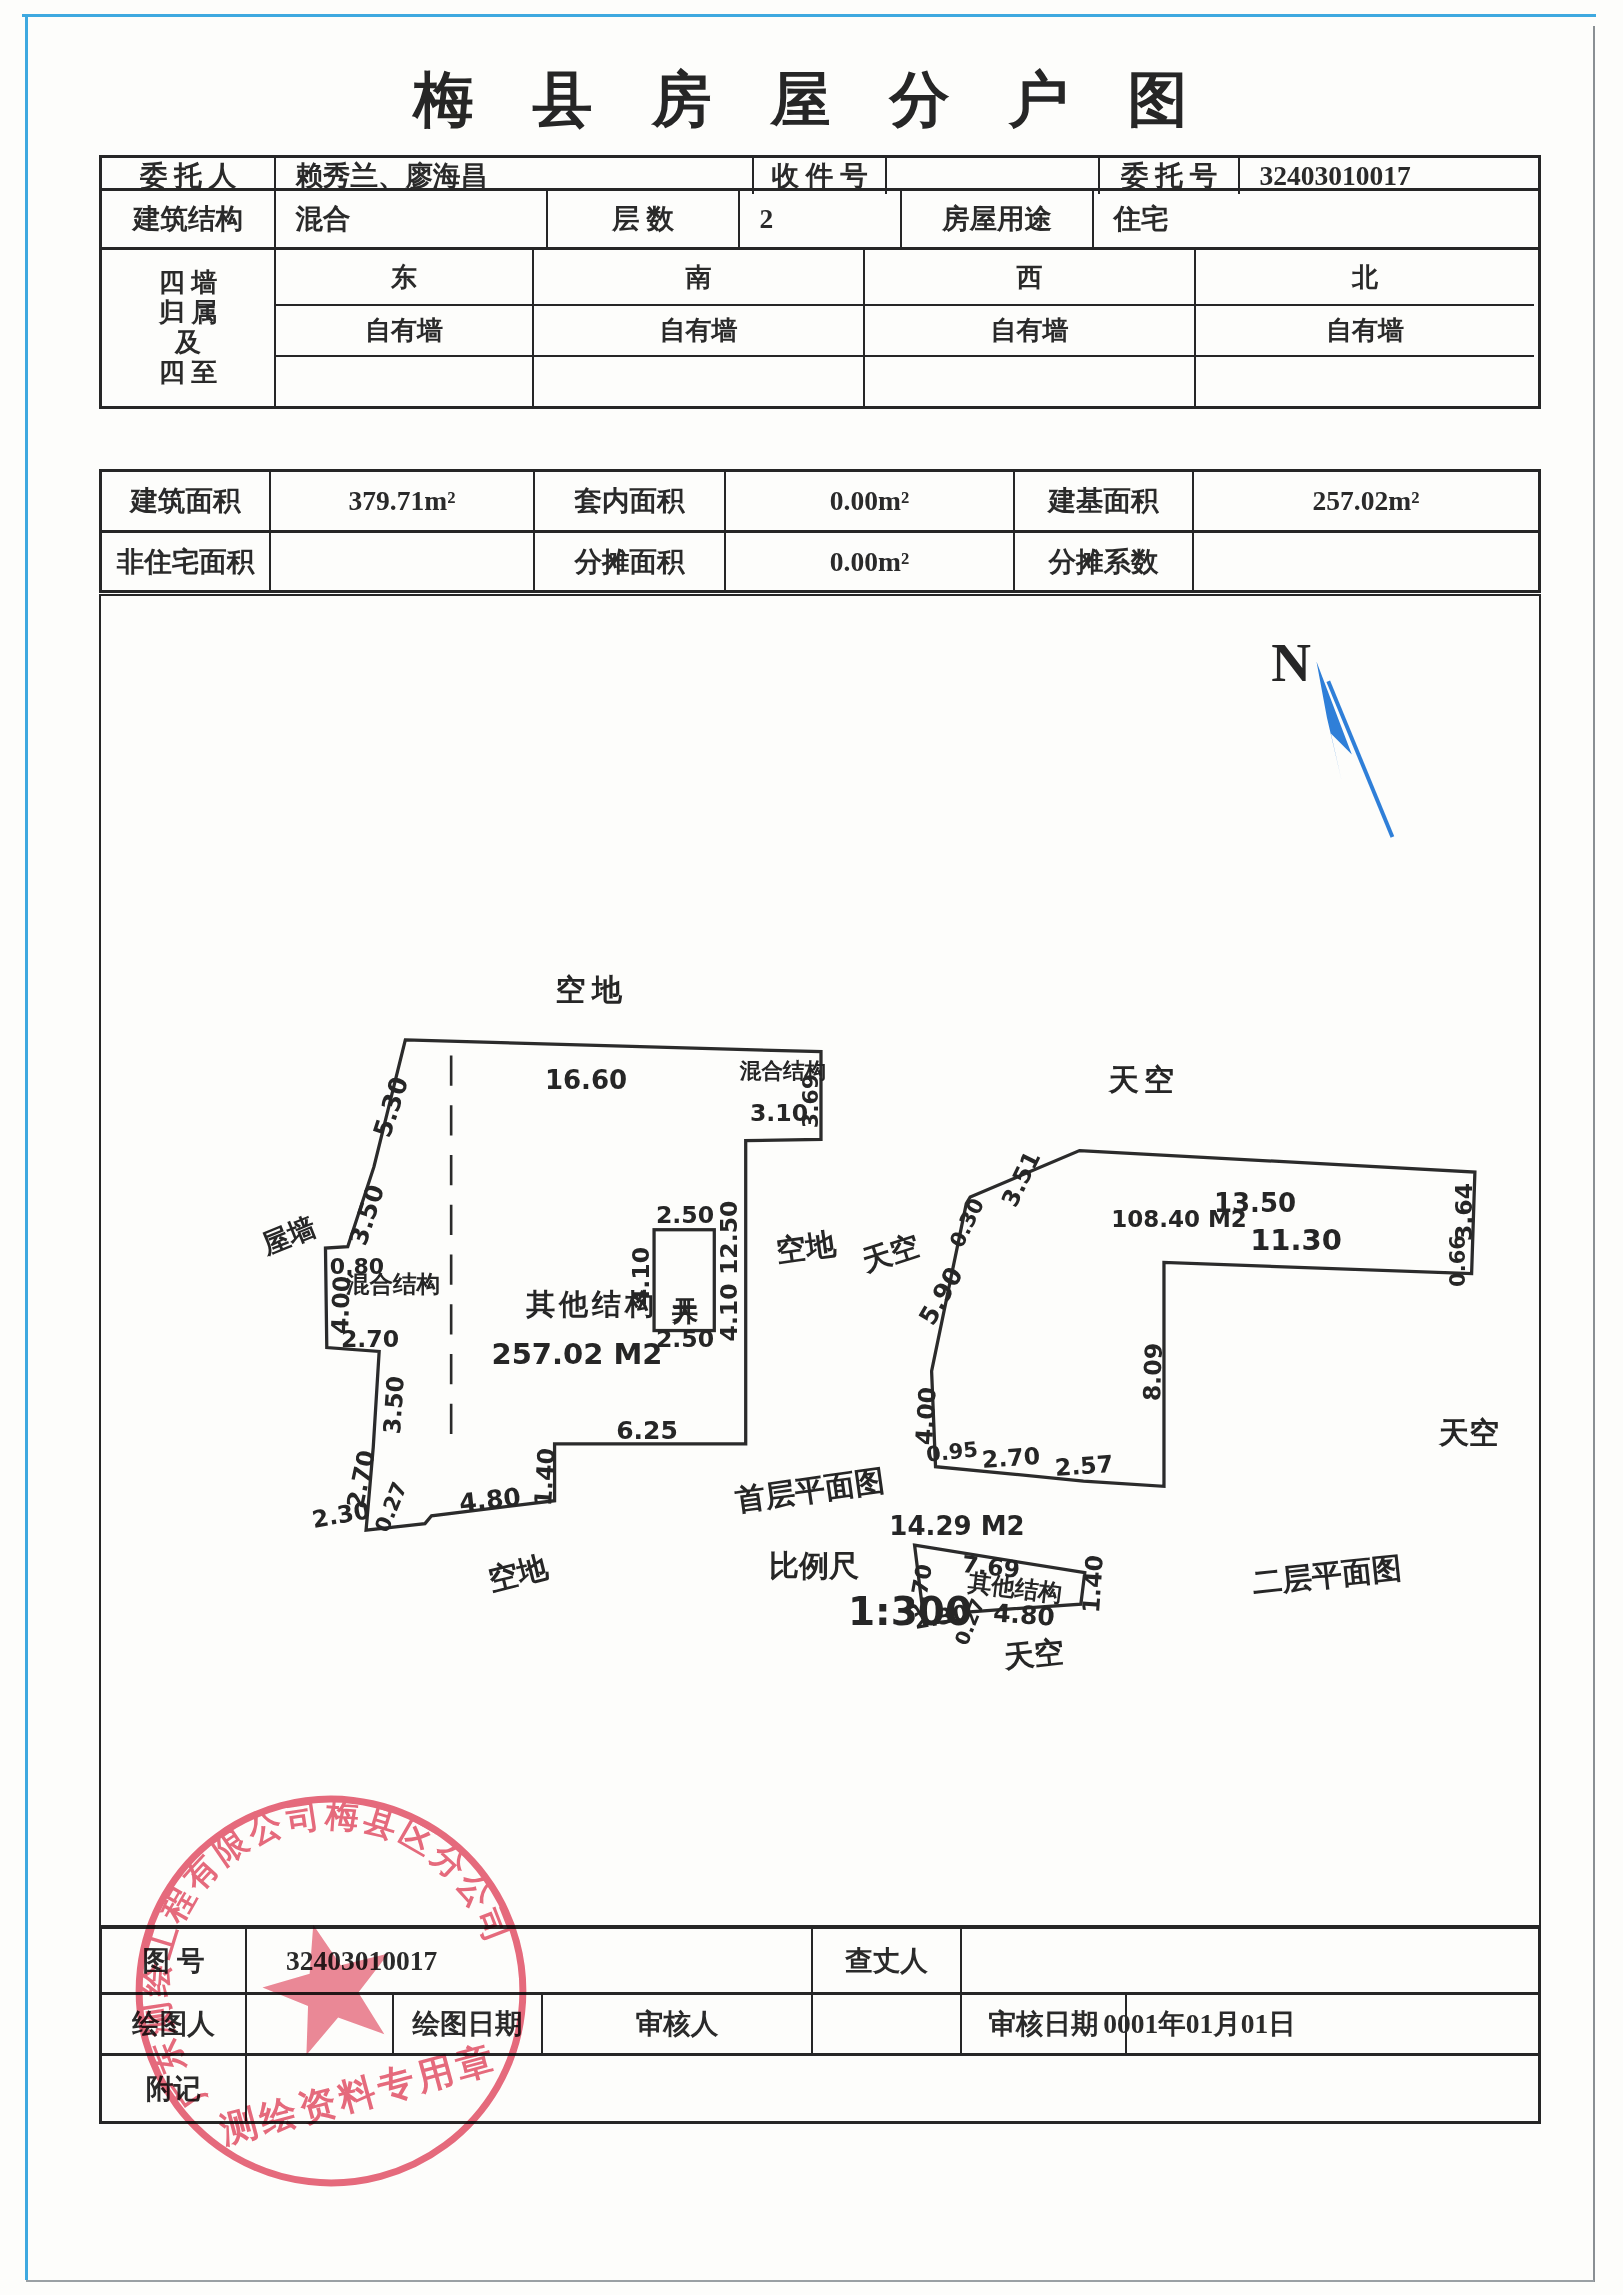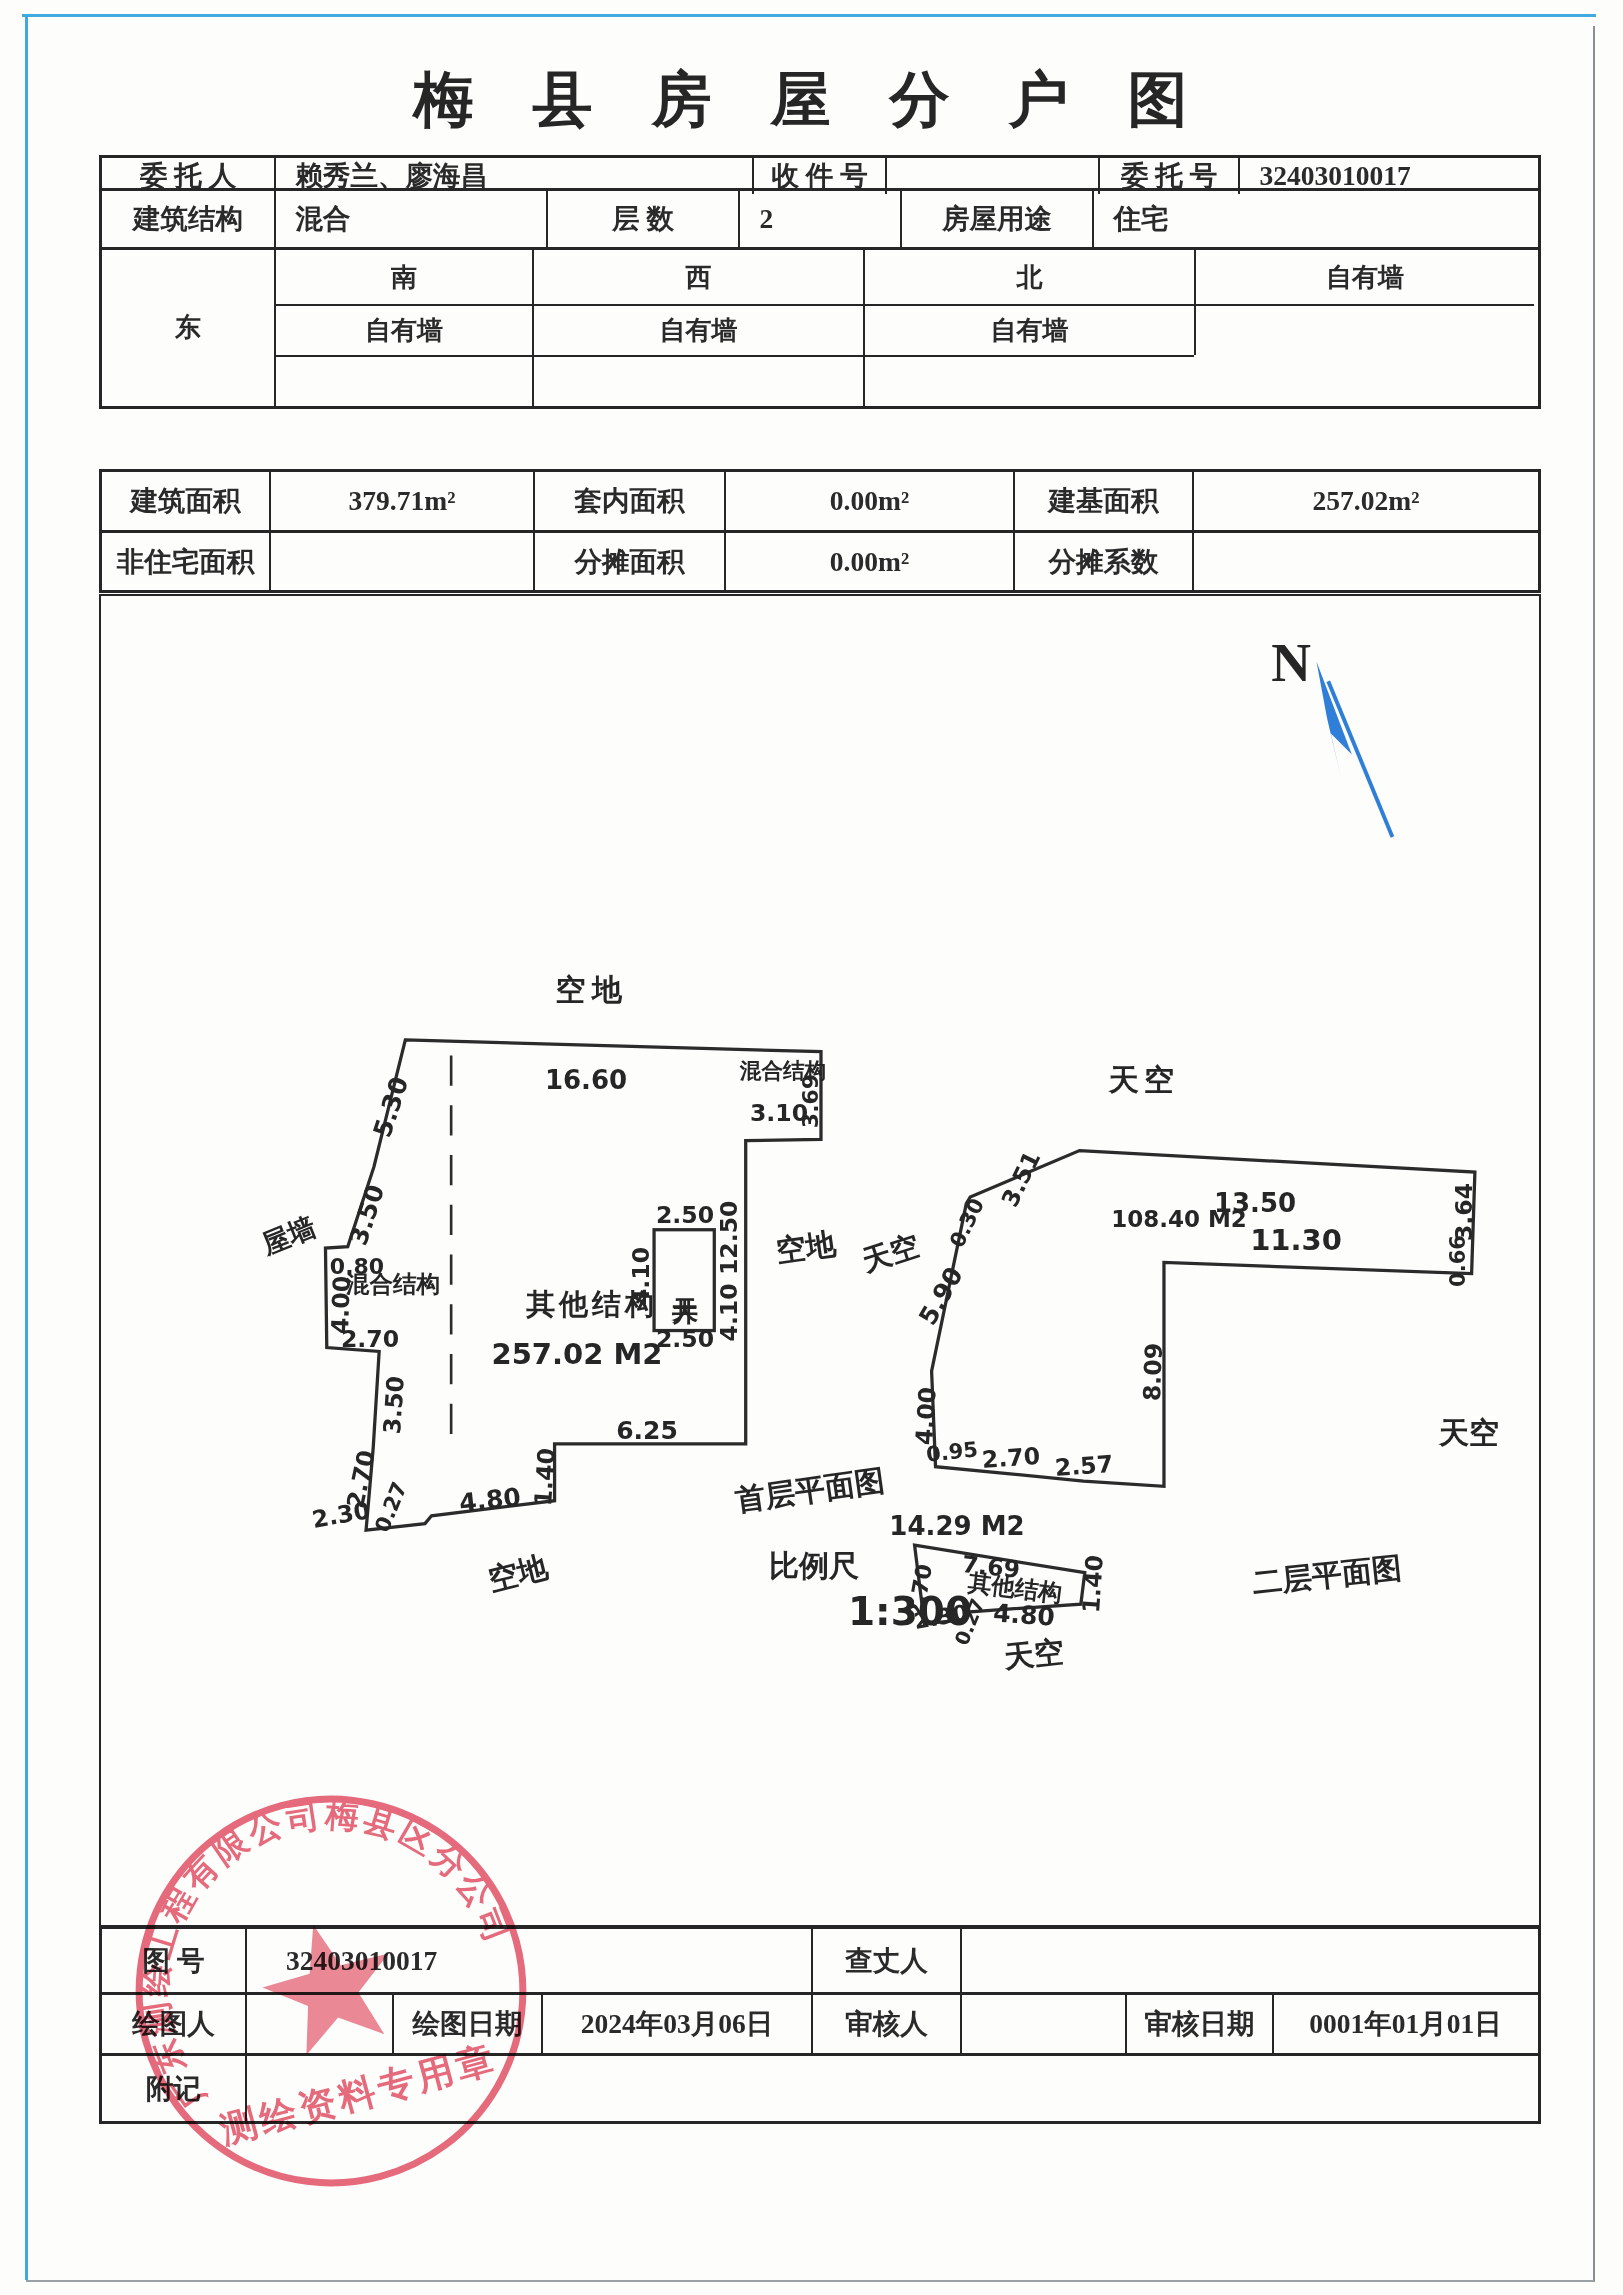--- a/index.html
+++ b/index.html
@@ -62,20 +62,26 @@
     </div>
     <div class="row" style="grid-template-columns:172px 272px 192px 162px 192px 446px;height:59px;">
       <div class="lab">建筑结构</div>
       <div class="val">混合</div>
       <div class="lab">层 数</div>
       <div class="val">2</div>
       <div class="lab">房屋用途</div>
       <div class="val">住宅</div>
     </div>
     <div class="walls">
+      <div>
+        <span>四 墙</span>
+        <span>归 属</span>
+        <span>及</span>
+        <span>四 至</span>
+      </div>
       <div>东</div>
       <div>南</div>
       <div>西</div>
       <div>北</div>
       <div>自有墙</div>
       <div>自有墙</div>
       <div>自有墙</div>
       <div>自有墙</div>
       <div></div>
       <div></div>
@@ -190,21 +196,20 @@
     <div class="row" style="grid-template-columns:143px 566px 149px 577px;height:63px;">
       <div class="lab">图 号</div>
       <div class="val" style="padding-left:39px;">32403010017</div>
       <div class="lab">查丈人</div>
       <div class="val"></div>
     </div>
     <div class="row" style="grid-template-columns:143px 147px 149px 270px 149px 165px 147px 265px;height:61px;">
       <div class="lab">绘图人</div>
       <div class="val"></div>
       <div class="lab">绘图日期</div>
-      <div class="ctr">2024年03月06日</div>
       <div class="lab">审核人</div>
       <div class="val"></div>
       <div class="lab">审核日期</div>
       <div class="ctr">0001年01月01日</div>
     </div>
     <div class="row" style="grid-template-columns:143px 1295px;height:68px;">
       <div class="lab">附记</div>
       <div class="val"></div>
     </div>
   </div>

